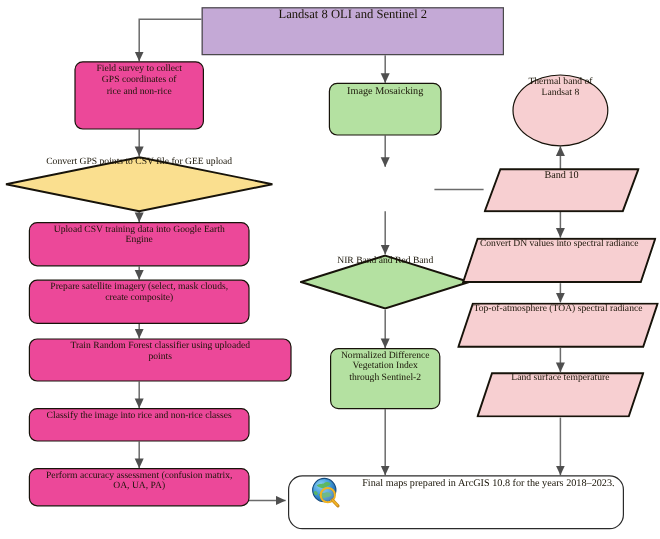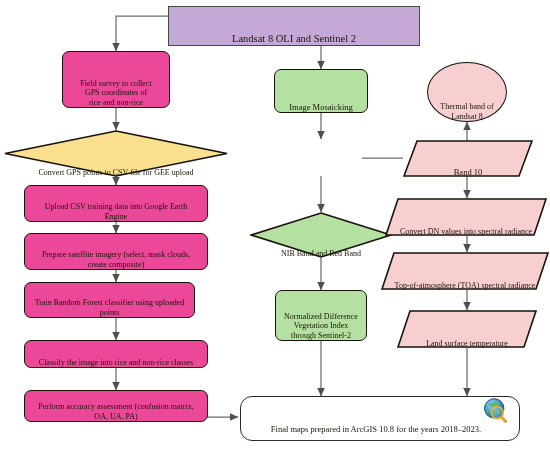--- a/index.html
+++ b/index.html
@@ -23,21 +23,21 @@
     left: 0;
     top: 0;
     width: 550px;
     height: 449px;
     pointer-events: none;
   }
   .node {
     position: absolute;
     box-sizing: border-box;
     display: flex;
-    align-items: flex-end;
+    align-items: flex-start;
     justify-content: center;
     text-align: center;
     color: #1a1508;
     line-height: 1.18;
     z-index: 2;
   }
   .node .lbl {
     display: block;
     width: 100%;
     padding: 0 4px;
@@ -180,21 +180,21 @@
   <div class="node shape-roundrect fill-yellow" style="left:24px; top:185px; width:184px; height:37px; font-size:8px;">
     <span class="lbl">Upload CSV training data into Google Earth
 Engine</span>
   </div>
 
   <div class="node shape-roundrect fill-yellow" style="left:24px; top:233px; width:184px; height:37px; font-size:8px;">
     <span class="lbl">Prepare satellite imagery (select, mask clouds,
 create composite)</span>
   </div>
 
-  <div class="node shape-roundrect fill-yellow" style="left:24px; top:282px; width:171px; height:36px; font-size:8px;">
+  <div class="node shape-roundrect fill-yellow" style="left:24px; top:282px; width:219px; height:36px; font-size:8px;">
     <span class="lbl">Train Random Forest classifier using uploaded
 points</span>
   </div>
 
   <div class="node shape-roundrect fill-yellow" style="left:24px; top:340px; width:184px; height:28px; font-size:8px;">
     <span class="lbl">Classify the image into rice and non-rice classes</span>
   </div>
 
   <div class="node shape-roundrect fill-yellow" style="left:24px; top:390px; width:184px; height:32px; font-size:8px;">
     <span class="lbl">Perform accuracy assessment (confusion matrix,
@@ -245,21 +245,21 @@
     <span class="lbl">Top-of-atmosphere (TOA) spectral radiance</span>
   </div>
 
   <div class="node shape-para" style="left:397px; top:310px; width:140px; height:38px; font-size:8px;">
     <svg class="para-bg" viewBox="0 0 140 38" preserveAspectRatio="none">
       <polygon points="13,1 139,1 127,37 1,37" fill="#f7cfd1" stroke="#17130a" stroke-width="1.6" vector-effect="non-scaling-stroke"></polygon>
     </svg>
     <span class="lbl">Land surface temperature</span>
   </div>
 
-  <div class="node shape-terminal" style="left:240px; top:396px; width:280px; height:45px; font-size:8.5px;flex-direction:column;">
+  <div class="node shape-terminal" style="left:240px; top:396px; width:280px; height:45px; font-size:8.5px;">
     <span class="arcgis-icon">
       <svg viewBox="0 0 32 32" width="27" height="27">
         <defs>
           <radialGradient id="globeG" cx="35%" cy="30%" r="75%">
             <stop offset="0%" stop-color="#8fd4f5"></stop>
             <stop offset="55%" stop-color="#3f97d8"></stop>
             <stop offset="100%" stop-color="#1a5d9e"></stop>
           </radialGradient>
         </defs>
         <circle cx="14.5" cy="13.5" r="11.5" fill="url(#globeG)" stroke="#134a7d" stroke-width="1.1"></circle>

